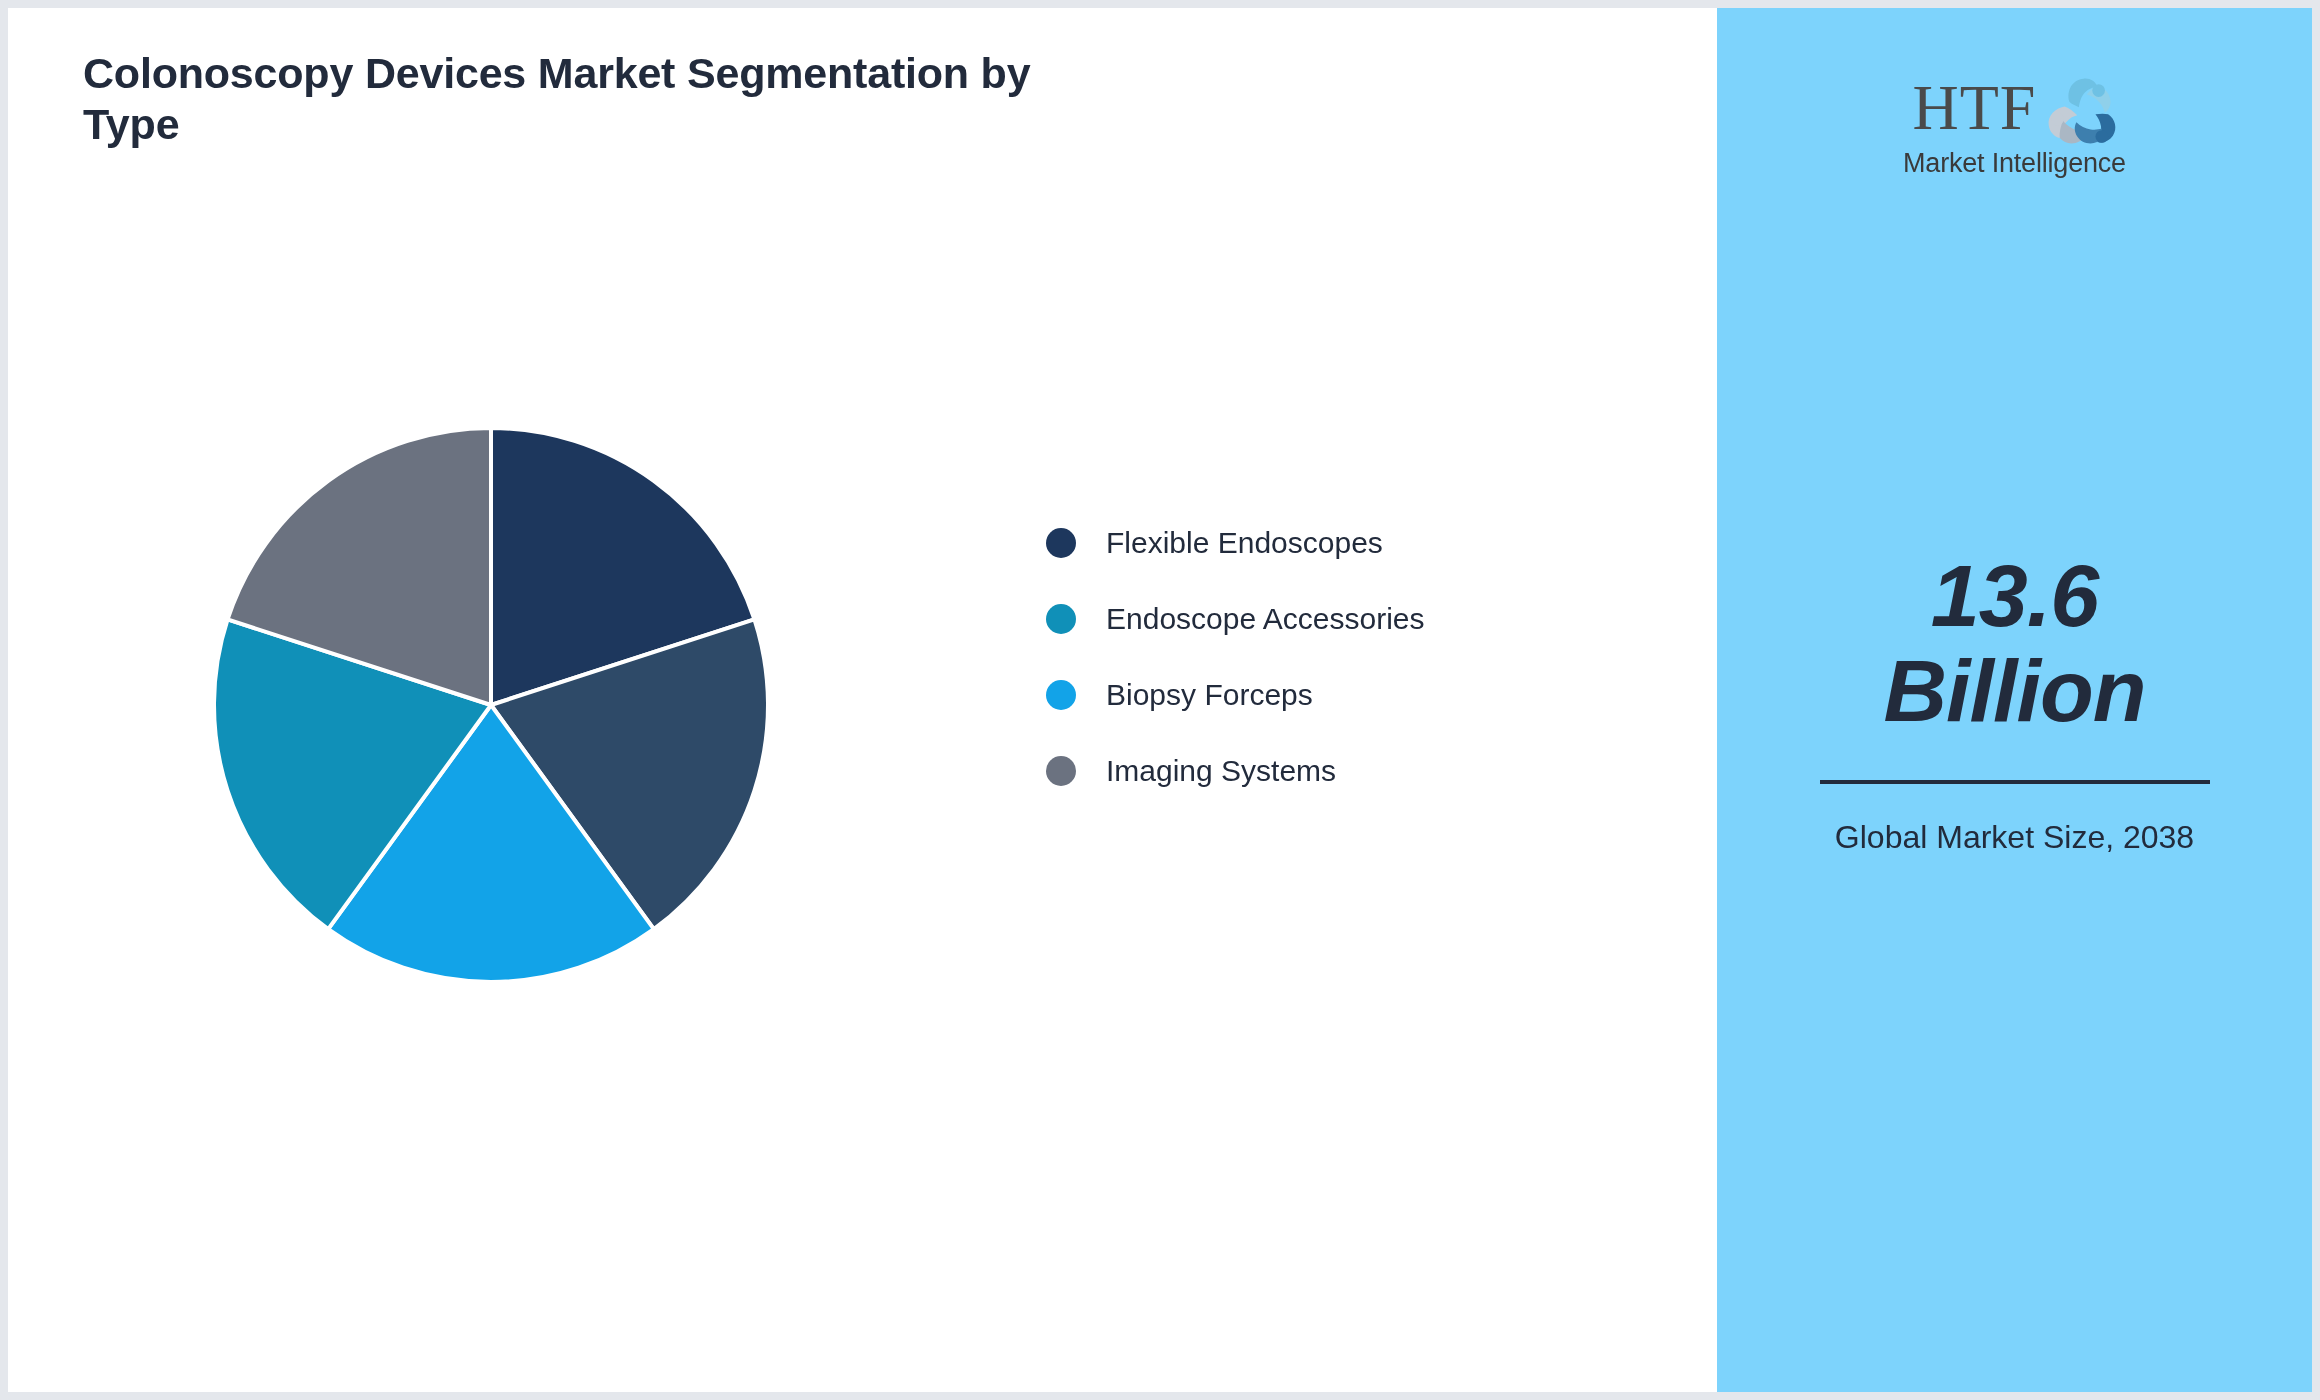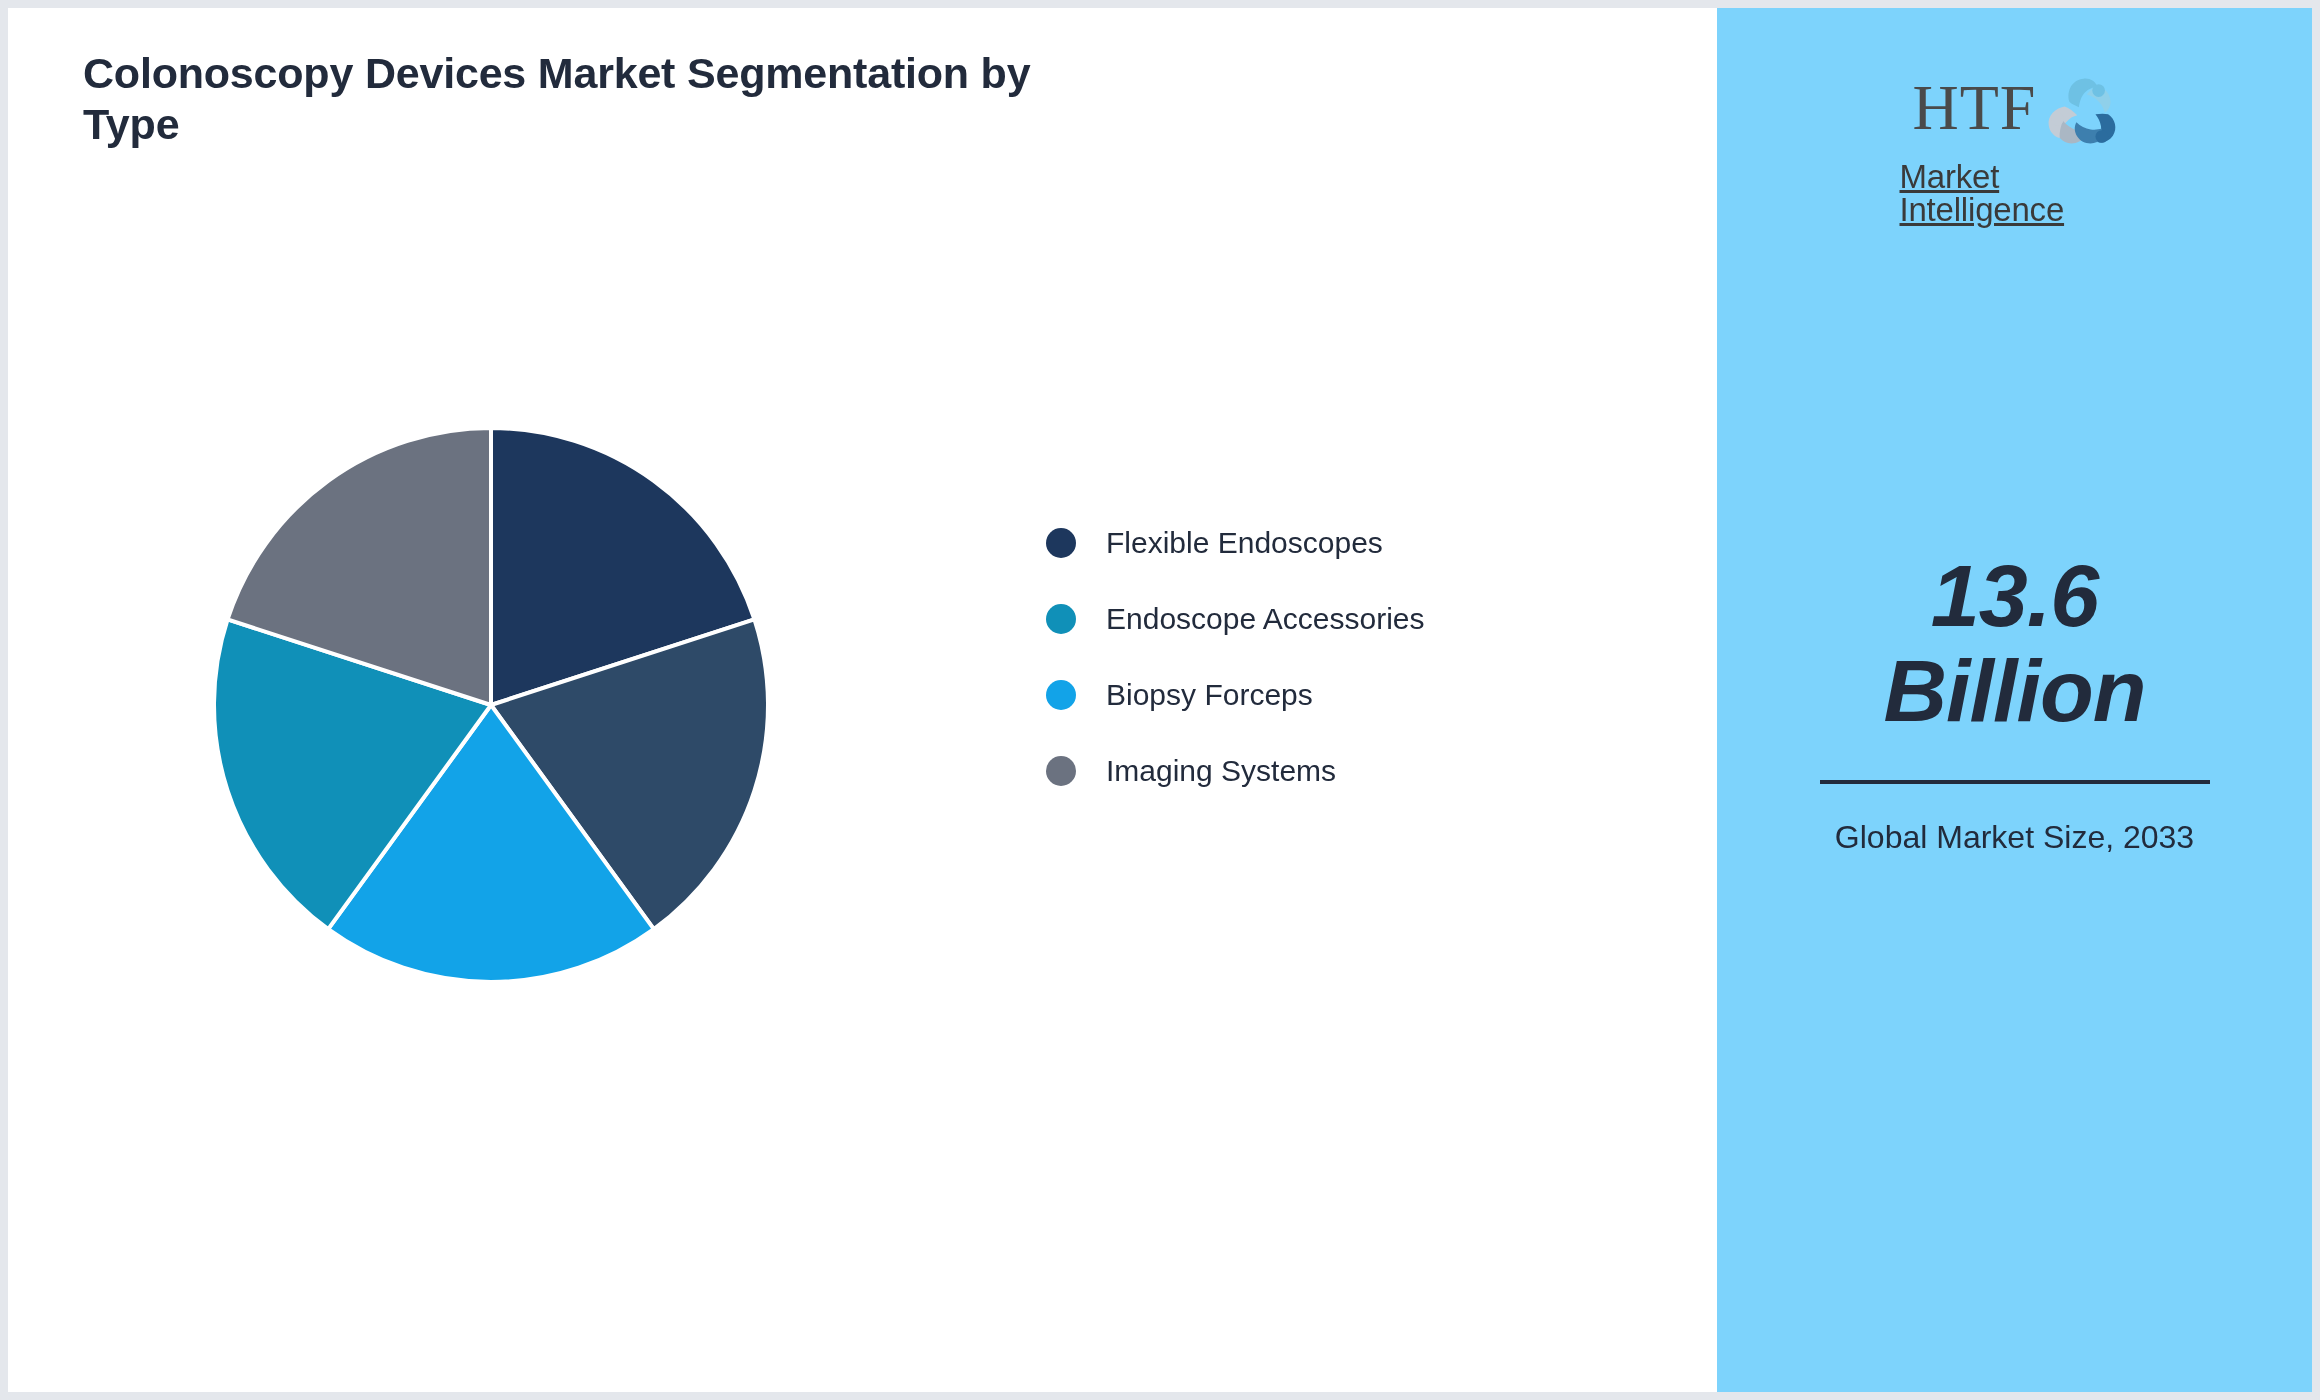--- a/index.html
+++ b/index.html
@@ -138,26 +138,25 @@
 
   .logo-emblem {
     position: absolute;
     right: 2px;
     top: 0px;
     width: 82px;
     height: 76px;
   }
 
   .logo-sub {
-    margin-top: 12px;
-    font-size: 33px;
+    margin-top: 2px;
+    font-size: 27px;
     color: #3a3a3a;
     line-height: 1;
     letter-spacing: -0.2px;
-    text-decoration: underline;
   }
 
   .stat-block {
     position: absolute;
     top: 540px;
     left: 50%;
     transform: translateX(-50%);
     width: 420px;
     text-align: center;
   }
@@ -254,19 +253,19 @@
             <path d="M69 91 C60 95 49 92 44 84 C40 78 40 71 43 66 C48 71 54 74 61 75 C66 76 71 75 75 74 C74 81 72 87 69 91 Z" fill="#3d7fae"></path>
             <circle cx="75" cy="84" r="8" fill="#2b6c9e"></circle>
           </svg>
         </div>
         <div class="logo-sub">Market Intelligence</div>
       </div>
 
       <div class="stat-block">
         <div class="stat-value">13.6 Billion</div>
         <div class="stat-divider"></div>
-        <div class="stat-caption">Global Market Size, 2033</div>
+        <div class="stat-caption">Global Market Size, 2038</div>
       </div>
 
     </div>
 
   </div>
 </div>
 
 </body></html>

